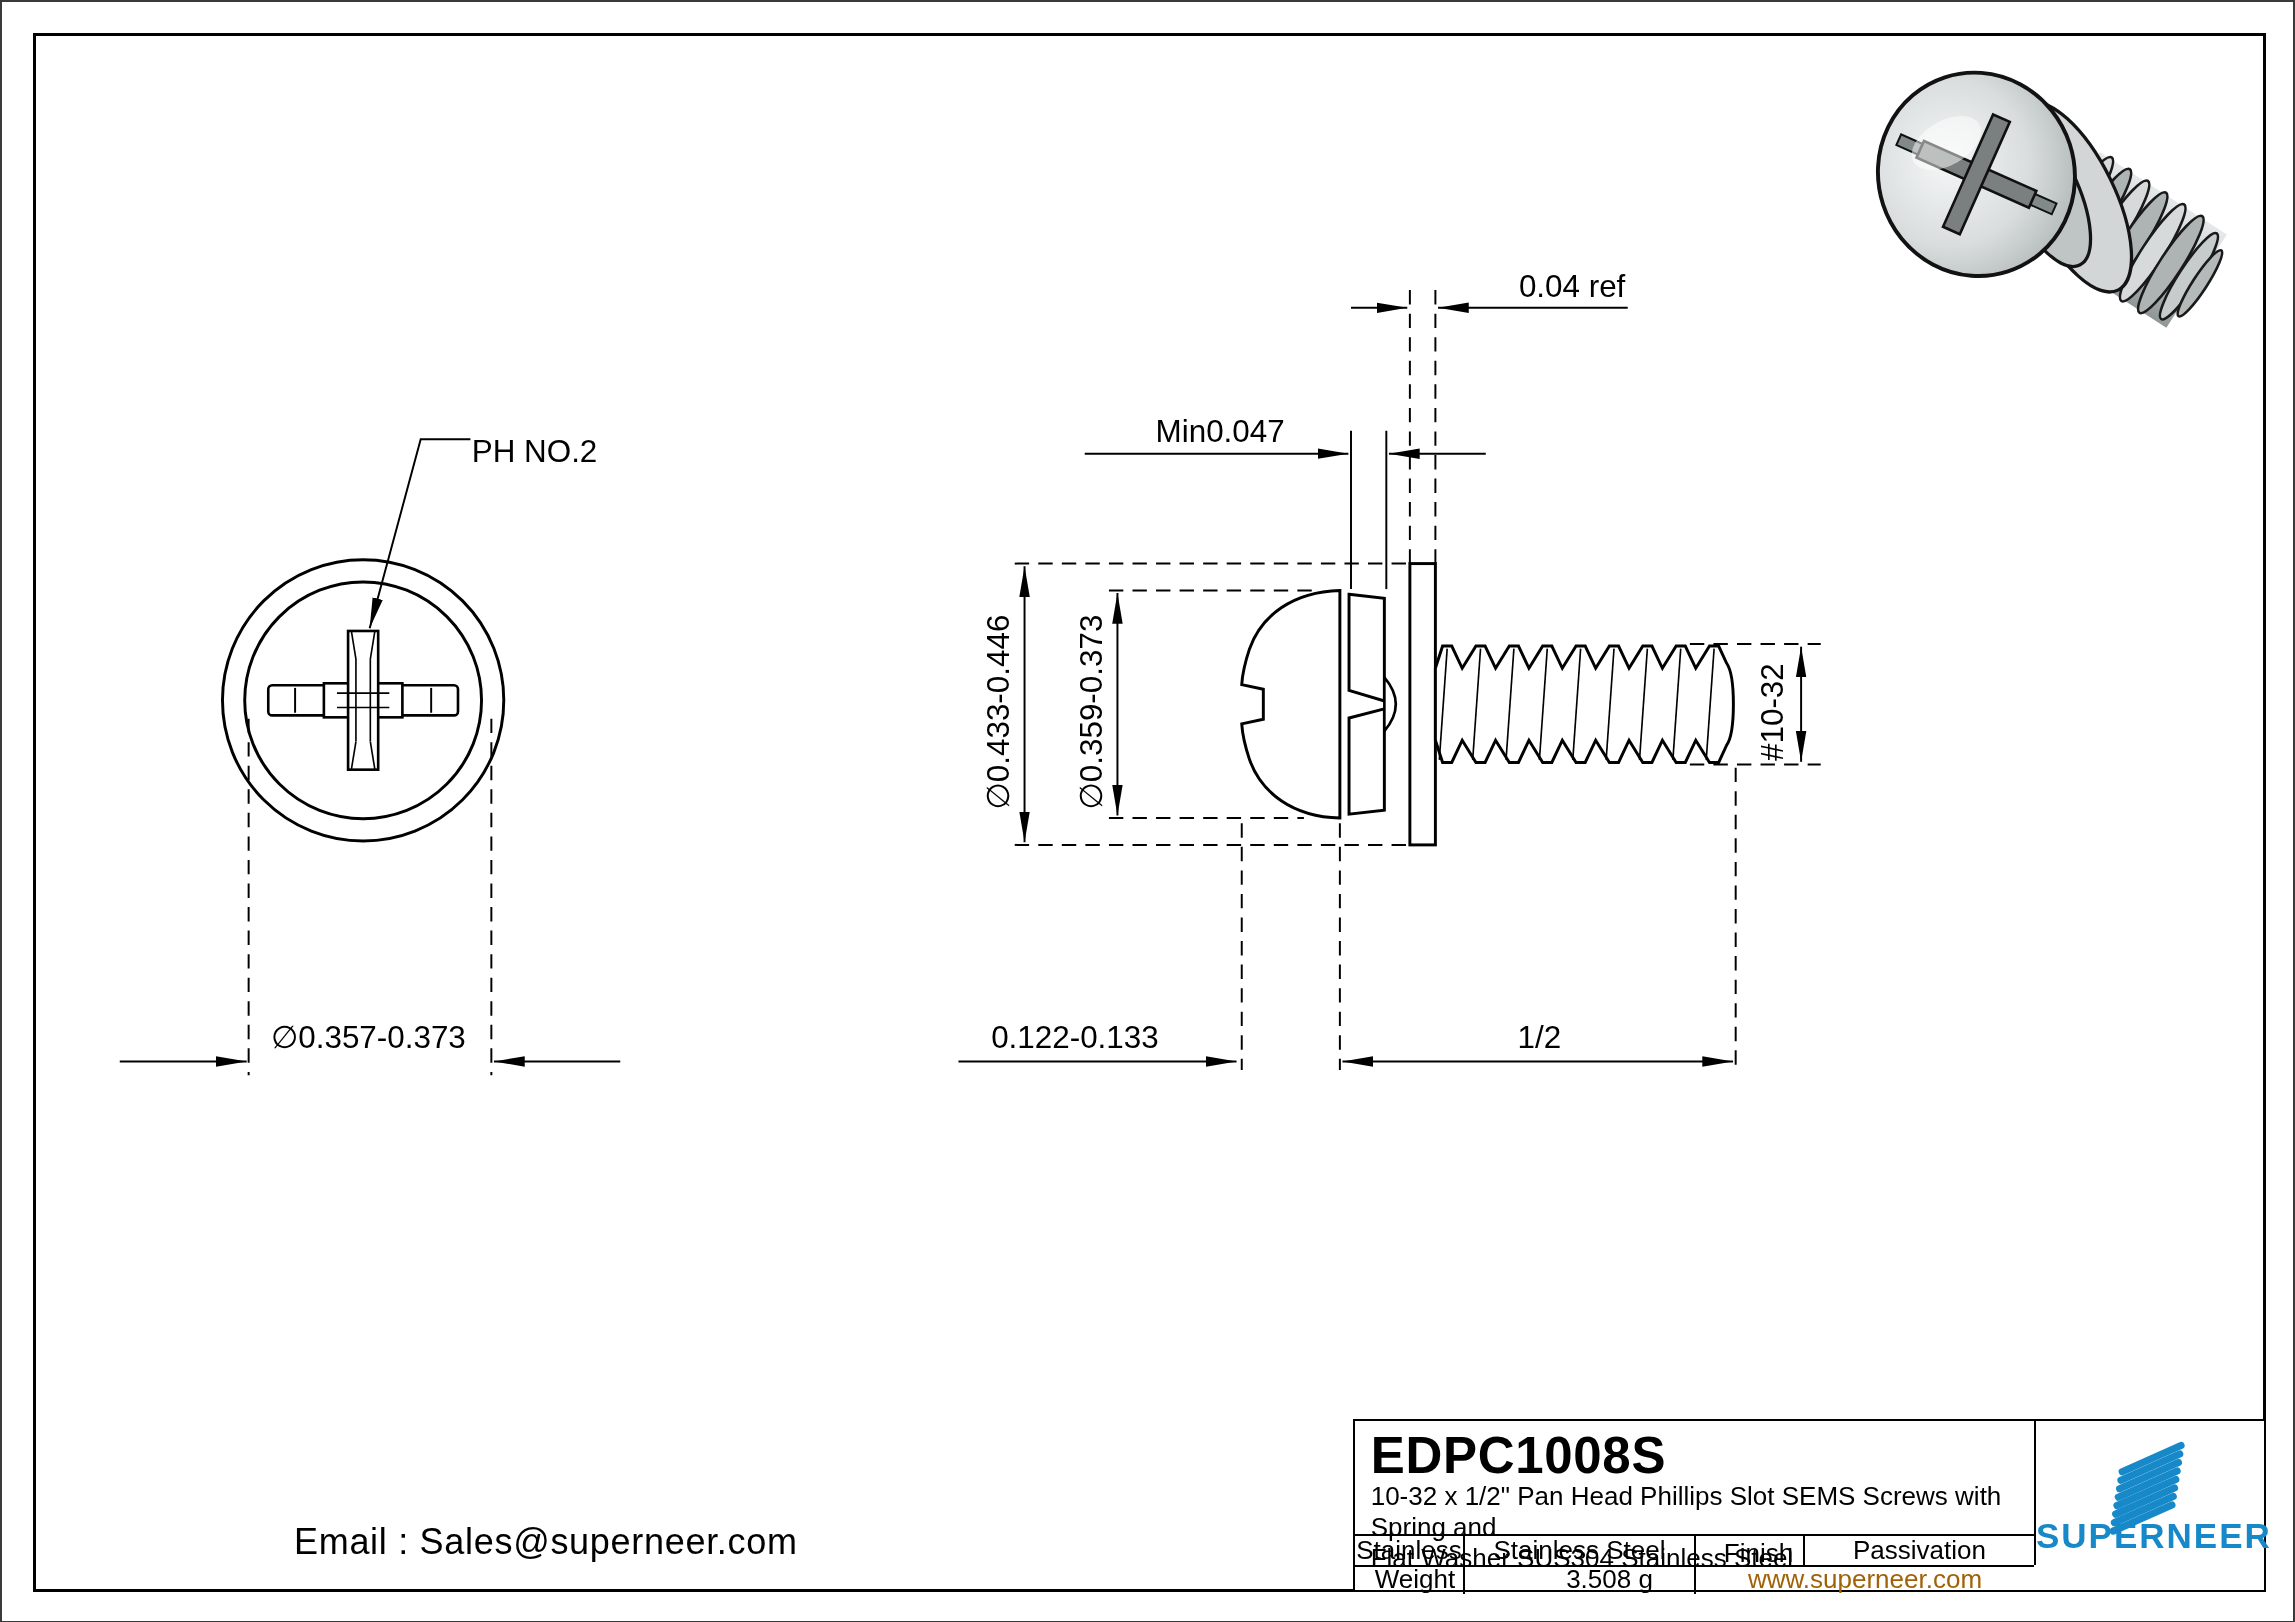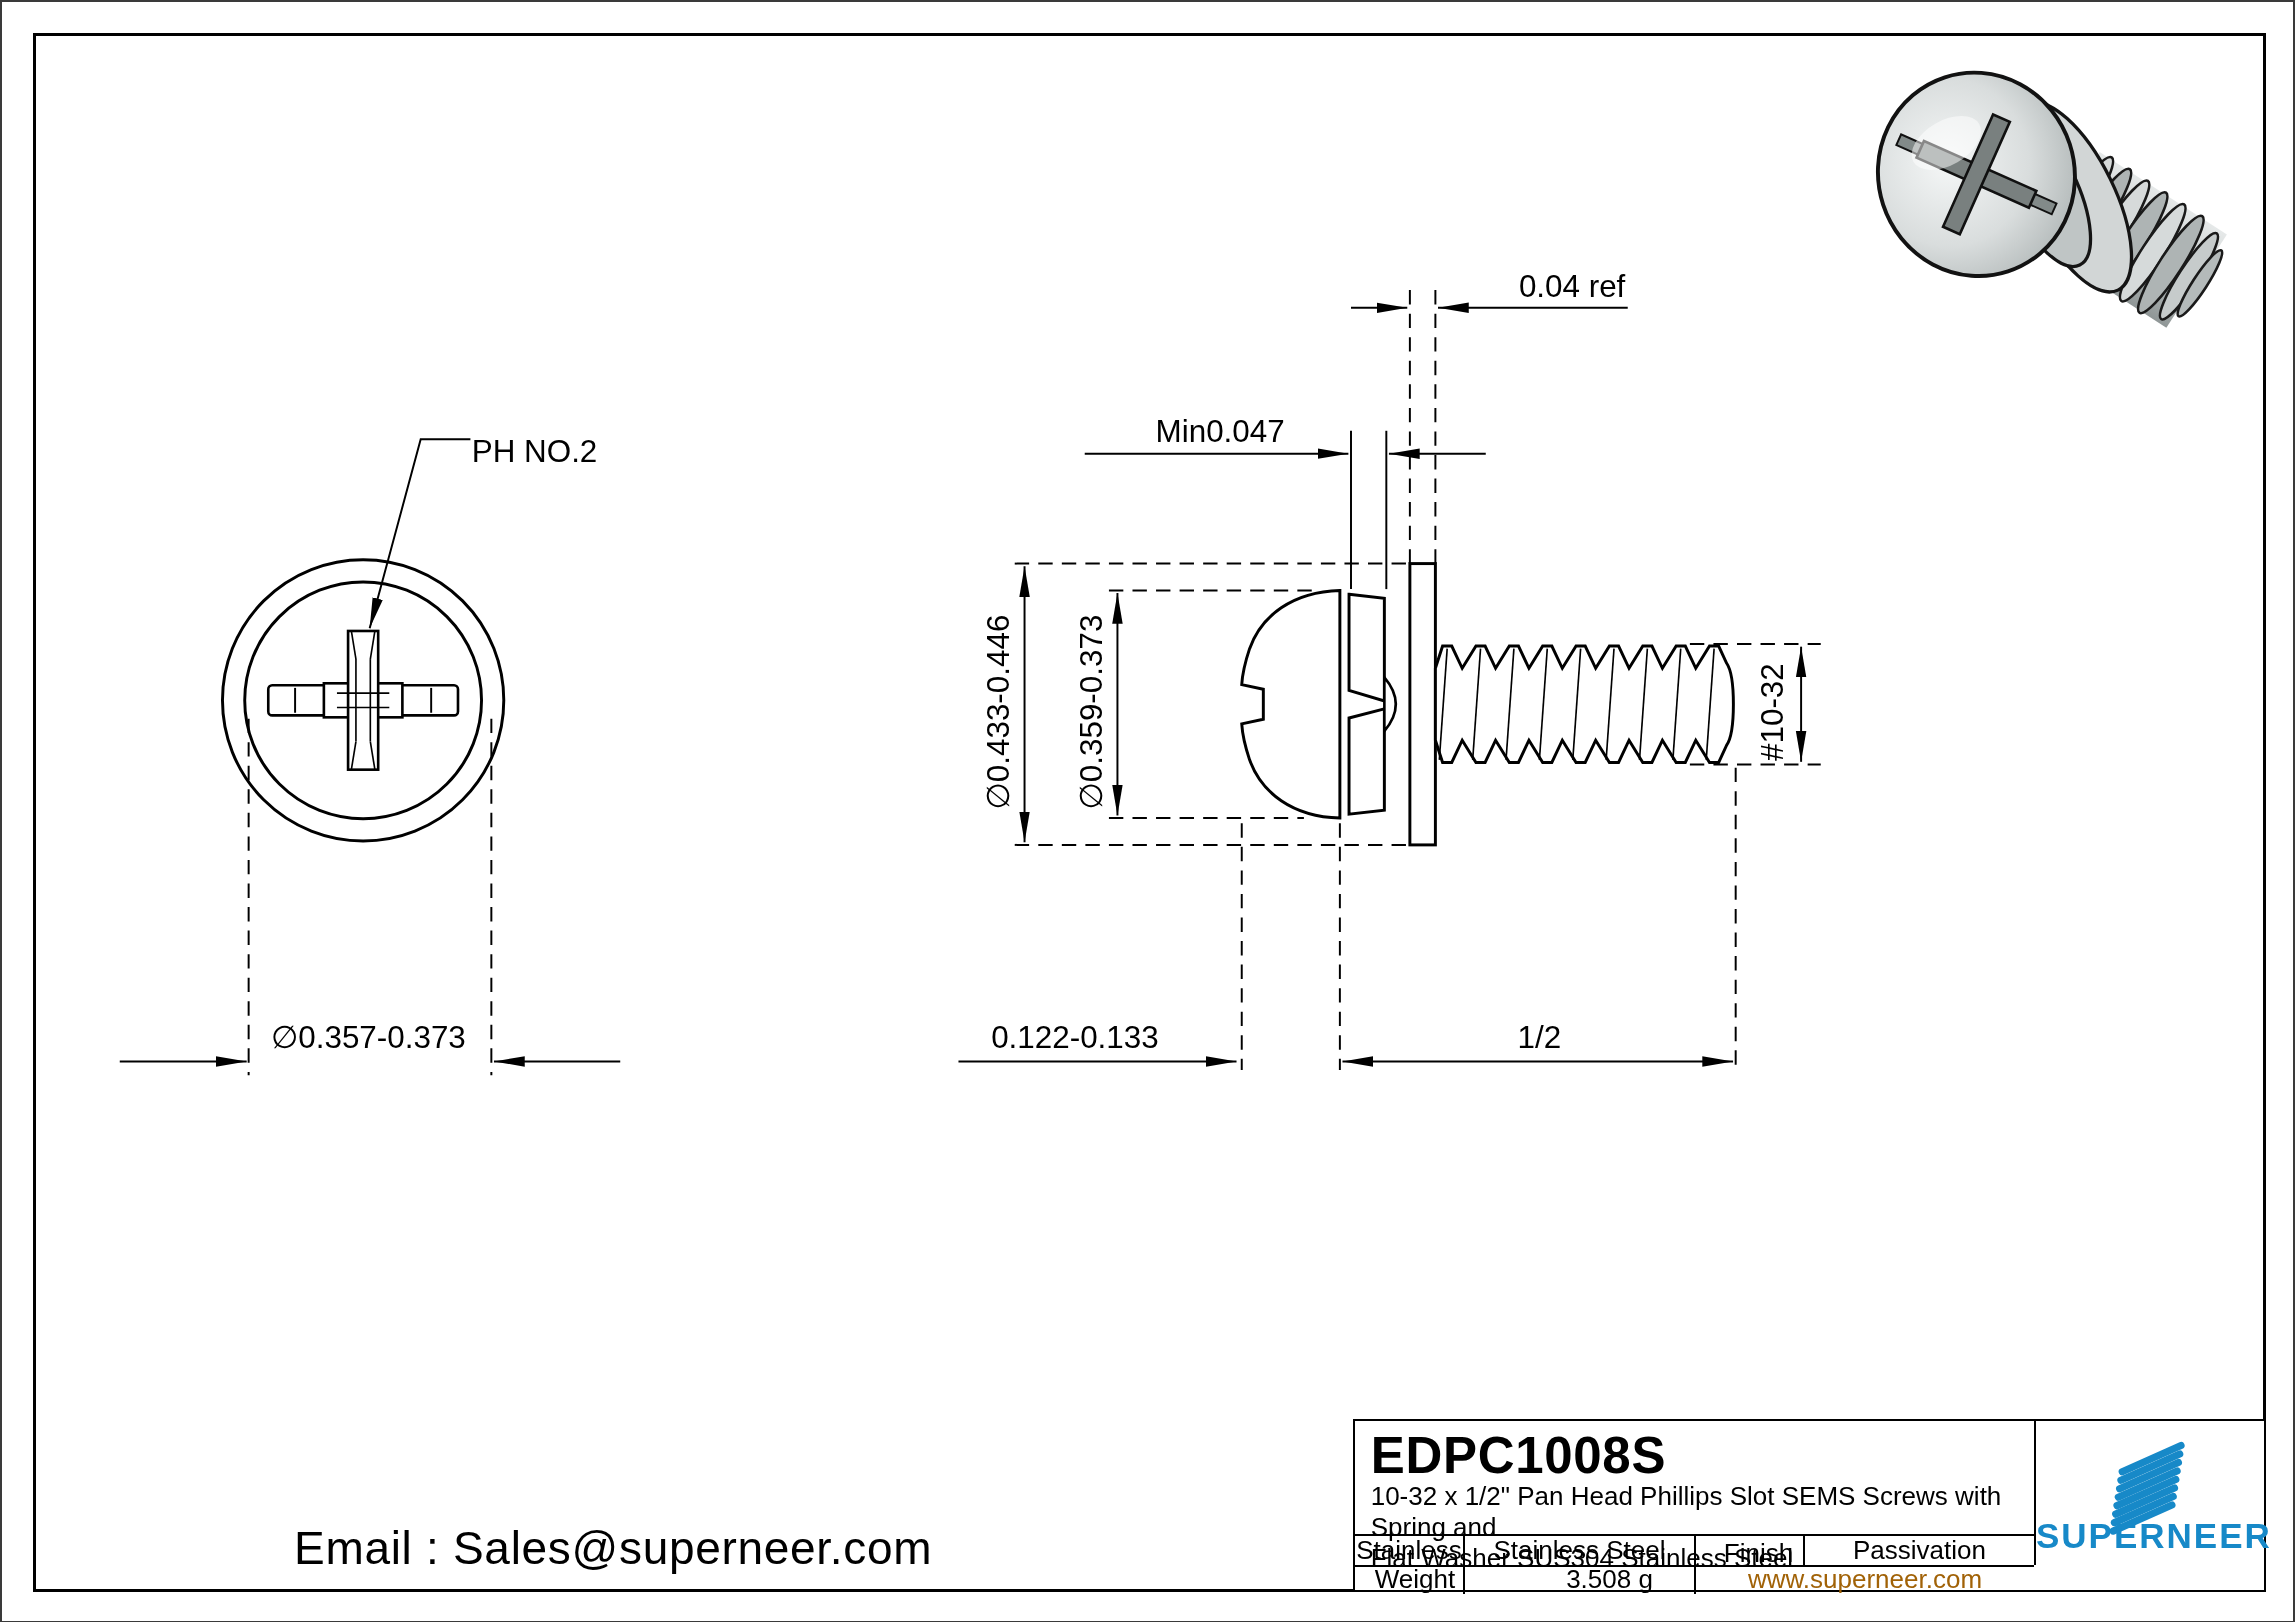--- a/index.html
+++ b/index.html
@@ -2,21 +2,21 @@
 <html style="font-size:10.5px"><head>
 <meta charset="utf-8">
 <style>
   * { margin:0; padding:0; box-sizing:border-box; }
   html,body { width:2295px; height:1623px; background:#ffffff; font-family:"Liberation Sans",sans-serif; }
   .page { position:relative; width:2295px; height:1623px; background:#fff; border:2px solid #3a3a3a; overflow:hidden; }
   .frame { position:absolute; left:31px; top:31px; width:2233px; height:1559px; border:3.3px solid #000; }
   svg.drawing { position:absolute; left:0; top:0; width:2295px; height:1623px; }
   svg text { font-family:"Liberation Sans",sans-serif; fill:#000; }
   .dimtxt { font-size:48px; }
-  .email { position:absolute; left:292px; top:1519px; font-size:46px; letter-spacing:0.7px; color:#000; }
+  .email { position:absolute; left:292px; top:1519px; font-size:36px; letter-spacing:0.7px; color:#000; }
 
   
   .tb { position:absolute; left:1351px; top:1417px; width:913px; height:173px; border:2.6px solid #000; background:#fff; }
   .tb-pn { position:absolute; left:15.7px; top:5.2px; font-size:51px; font-weight:bold; letter-spacing:0.7px; }
   .tb-desc { position:absolute; left:15.7px; top:60px; width:648px; font-size:26px; line-height:31px; }
   .tb-table { position:absolute; left:0; top:113px; width:679px; height:58px; border-top:2.6px solid #000; }
   .cell { position:absolute; display:flex; align-items:center; justify-content:center; font-size:26px; }
   .rowline { position:absolute; left:0; top:29px; width:679px; border-top:2px solid #000; }
   .v1 { position:absolute; left:108px; top:0; height:58px; border-left:2px solid #000; }
   .v2 { position:absolute; left:339px; top:0; height:58px; border-left:2px solid #000; }

